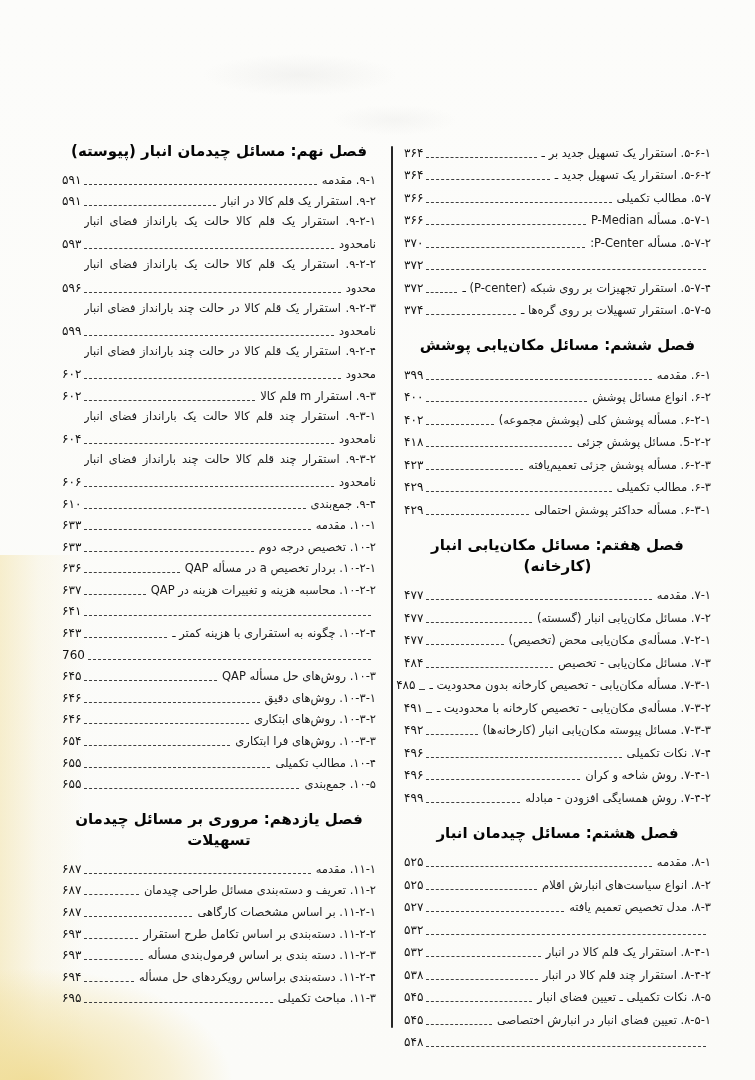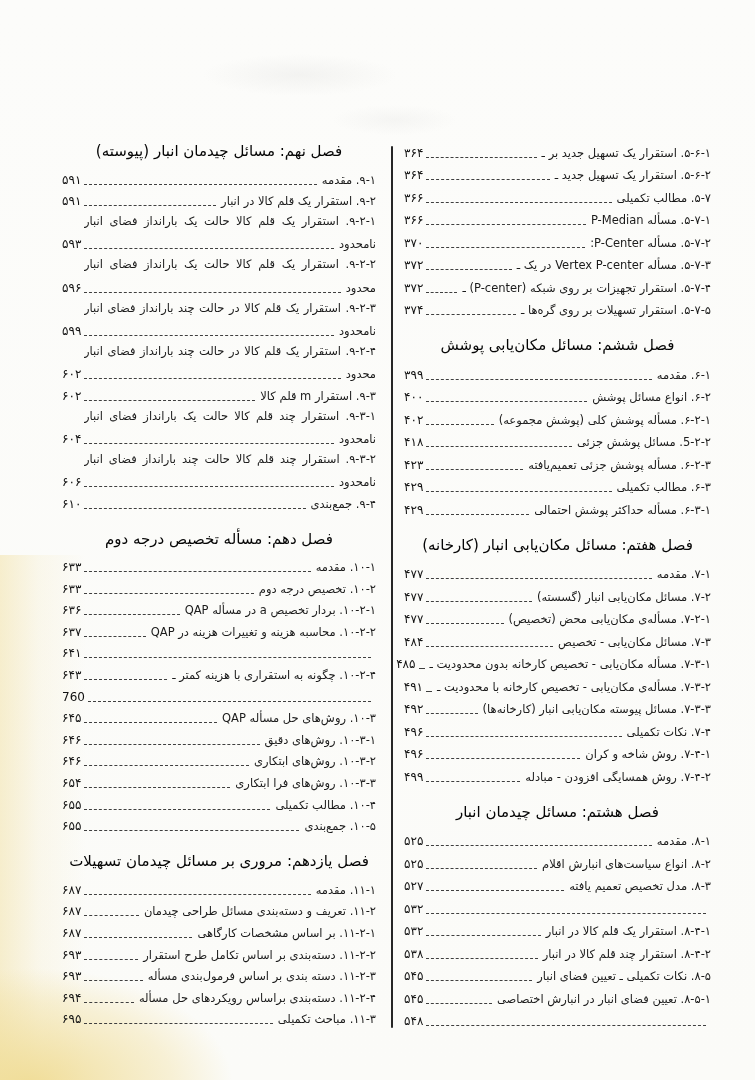--- a/index.html
+++ b/index.html
@@ -27,21 +27,21 @@
   }
   .divider{
     position:absolute;left:391px;top:146px;width:2px;height:882px;
     background:#262626;border-radius:1px;
   }
   .col{position:absolute;}
   .col-right{left:404px;top:140px;width:307px;}
   .col-left{left:62px;top:141px;width:314px;}
 
   .chapter-title{
-    font-weight:normal;font-size:15px;color:#050505;
+    font-weight:bold;font-size:15px;color:#050505;
     text-align:center;margin:15px 2px 6px;line-height:21px;
     letter-spacing:-0.2px;
   }
   .col .section:first-child .chapter-title{margin-top:0;}
 
   .entry,.l2{display:flex;align-items:flex-end;}
   .col-right .entry{height:22.5px;}
   .col-left  .entry{height:21.6px;}
   .entry-wrap .l1{
     height:21.6px;line-height:21.6px;overflow:hidden;
@@ -90,21 +90,20 @@
           <span class="label">۵-۷-۱. مسأله P-Median</span>
           <span class="leader"></span>
           <span class="pagenum">۳۶۶</span>
         </div>
         <div class="entry">
           <span class="label">۵-۷-۲. مسأله P-Center:</span>
           <span class="leader"></span>
           <span class="pagenum">۳۷۰</span>
         </div>
         <div class="entry">
-          <span class="label">۵-۷-۳. مسأله Vertex P-center در یک ـ</span>
           <span class="leader"></span>
           <span class="pagenum">۳۷۲</span>
         </div>
         <div class="entry">
           <span class="label">۵-۷-۴. استقرار تجهیزات بر روی شبکه (P-center) ـ</span>
           <span class="leader"></span>
           <span class="pagenum">۳۷۲</span>
         </div>
         <div class="entry">
           <span class="label">۵-۷-۵. استقرار تسهیلات بر روی گره‌ها ـ</span>
@@ -316,21 +315,20 @@
             <span class="pagenum">۶۰۶</span>
           </div>
         </div>
         <div class="entry">
           <span class="label">۹-۴. جمع‌بندی</span>
           <span class="leader"></span>
           <span class="pagenum">۶۱۰</span>
         </div>
       </div>
       <div class="section">
-        <div class="chapter-title">فصل دهم: مسأله تخصیص درجه دوم</div>
         <div class="entry">
           <span class="label">۱۰-۱. مقدمه</span>
           <span class="leader"></span>
           <span class="pagenum">۶۳۳</span>
         </div>
         <div class="entry">
           <span class="label">۱۰-۲. تخصیص درجه دوم</span>
           <span class="leader"></span>
           <span class="pagenum">۶۳۳</span>
         </div>

